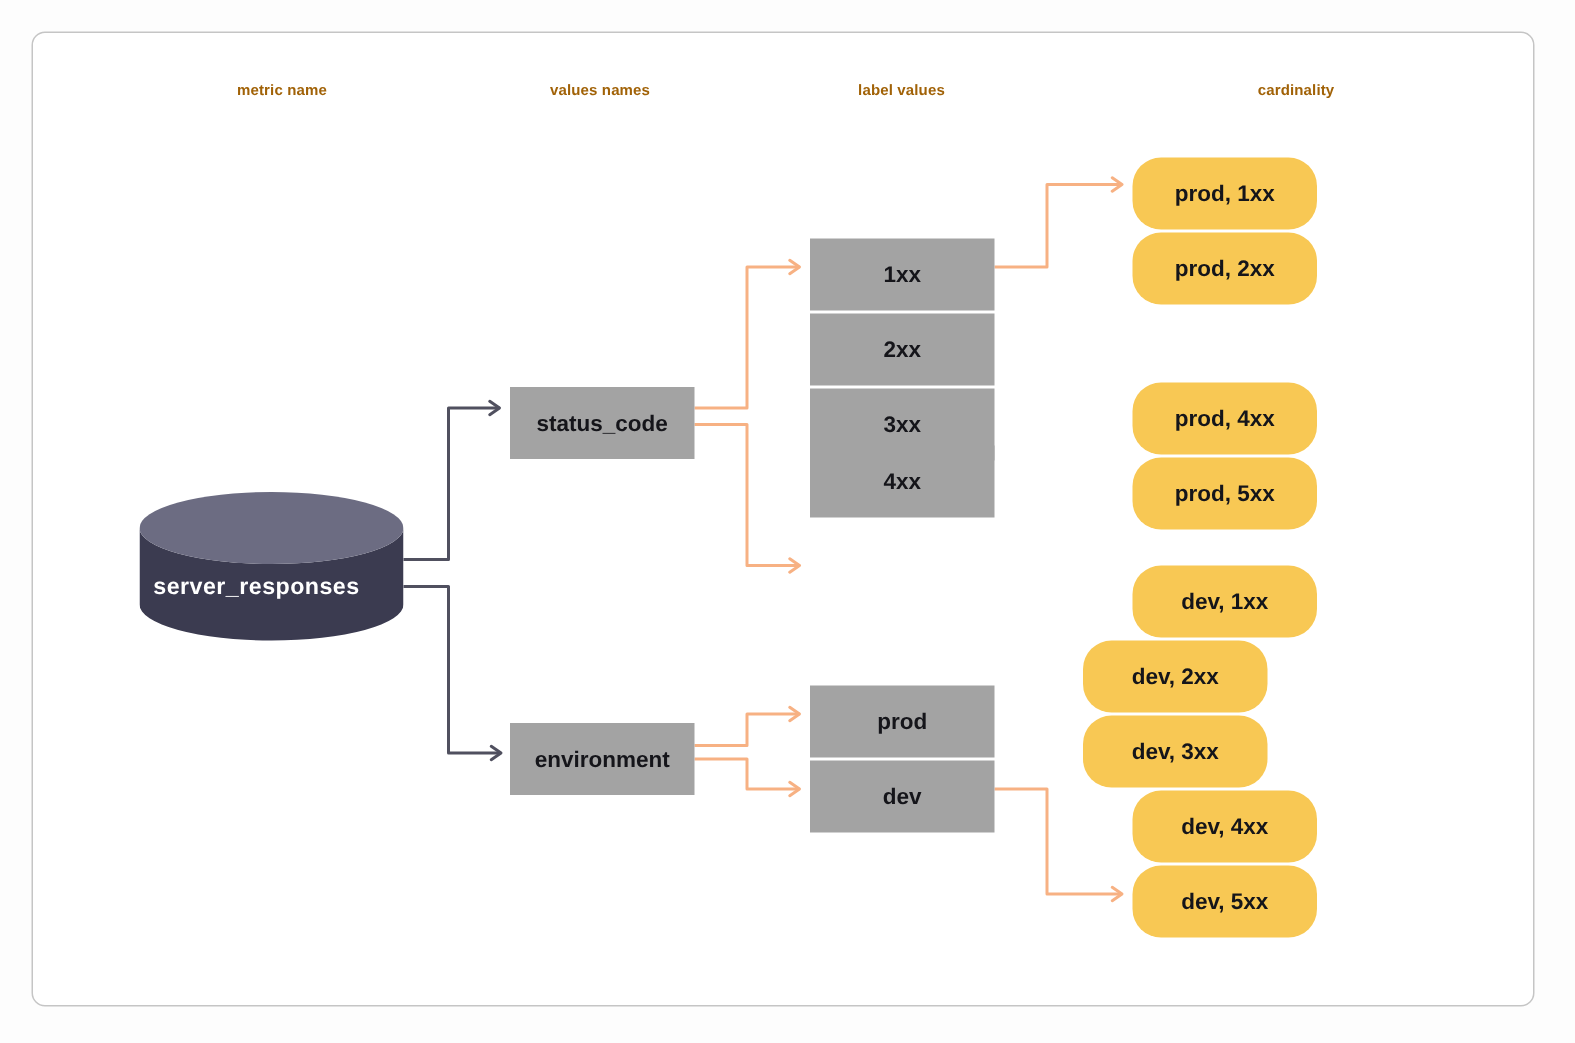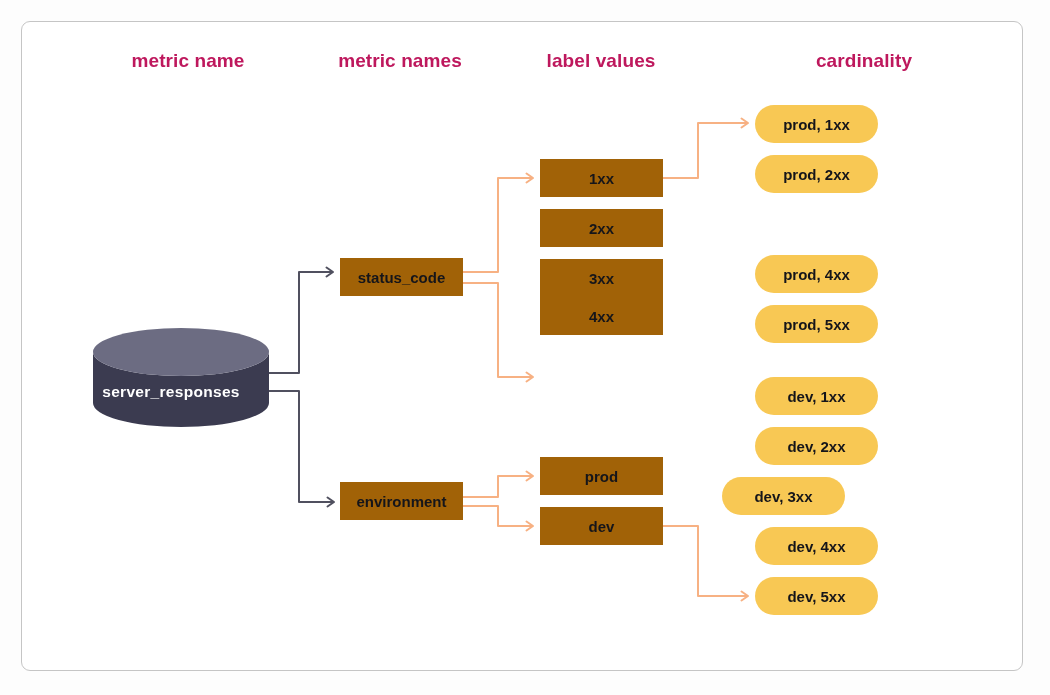--- a/index.html
+++ b/index.html
@@ -14,51 +14,51 @@
     position: absolute; left: 21px; top: 21px;
     width: 1002px; height: 650px;
     background: #FFFFFF;
     border: 1px solid #C5C5C5;
     border-radius: 9px;
     box-sizing: border-box;
   }
   .hdr {
     position: absolute;
     transform: translate(-50%, -50%);
-    font-size: 19px; font-weight: 700;
-    color: #be185d; white-space: nowrap;
+    font-size: 10px; font-weight: 700;
+    color: #a16207; white-space: nowrap;
     letter-spacing: 0.1px;
   }
   .node, .pill {
     position: absolute;
-    width: 123px; height: 38px;
+    width: 123px; height: 48px;
     display: flex; align-items: center; justify-content: center;
     font-size: 15px; font-weight: 700;
     color: #15151A; white-space: nowrap;
     box-sizing: border-box;
   }
-  .node { background: #a16207; }
+  .node { background: #a3a3a3; }
   .pill { background: #F8C854; border-radius: 19px; }
   .conn { position: absolute; left: 0; top: 0; pointer-events: none; }
   .cyl-svg { position: absolute; left: 93px; top: 328px; }
   .cyl-label {
     position: absolute; left: 93px; top: 383px;
     width: 156px; text-align: center;
     font-size: 15.5px; font-weight: 700;
     color: #FFFFFF; letter-spacing: 0.3px;
   }
 </style>
 </head>
 <body>
 
 <div class="stage">
   <div class="card"></div>
 
   <div class="hdr" style="left:188px; top:61px">metric name</div>
-  <div class="hdr" style="left:400px; top:61px">metric names</div>
+  <div class="hdr" style="left:400px; top:61px">values names</div>
   <div class="hdr" style="left:601px; top:61px">label values</div>
   <div class="hdr" style="left:864px; top:61px">cardinality</div>
 
   <svg class="conn" width="1050" height="695" viewBox="0 0 1050 695">
     <defs>
       <marker id="arrow-dark" viewBox="0 0 12 12" refX="9" refY="6" markerWidth="12" markerHeight="12" markerUnits="userSpaceOnUse" orient="auto">
         <path d="M2.5,1.5 L9,6 L2.5,10.5" fill="none" stroke="#50505F" stroke-width="2" stroke-linecap="round" stroke-linejoin="round"></path>
       </marker>
       <marker id="arrow-orange" viewBox="0 0 12 12" refX="9" refY="6" markerWidth="12" markerHeight="12" markerUnits="userSpaceOnUse" orient="auto">
         <path d="M2.5,1.5 L9,6 L2.5,10.5" fill="none" stroke="#F7B183" stroke-width="2" stroke-linecap="round" stroke-linejoin="round"></path>
@@ -95,17 +95,17 @@
   <div class="node" style="left:540px; top:297px">4xx</div>
 
   <div class="node" style="left:540px; top:457px">prod</div>
   <div class="node" style="left:540px; top:507px">dev</div>
 
   <div class="pill" style="left:755px; top:105px">prod, 1xx</div>
   <div class="pill" style="left:755px; top:155px">prod, 2xx</div>
   <div class="pill" style="left:755px; top:255px">prod, 4xx</div>
   <div class="pill" style="left:755px; top:305px">prod, 5xx</div>
   <div class="pill" style="left:755px; top:377px">dev, 1xx</div>
-  <div class="pill" style="left:755px; top:427px">dev, 2xx</div>
+  <div class="pill" style="left:722px; top:427px">dev, 2xx</div>
   <div class="pill" style="left:722px; top:477px">dev, 3xx</div>
   <div class="pill" style="left:755px; top:527px">dev, 4xx</div>
   <div class="pill" style="left:755px; top:577px">dev, 5xx</div>
 </div>
 
 </body></html>

